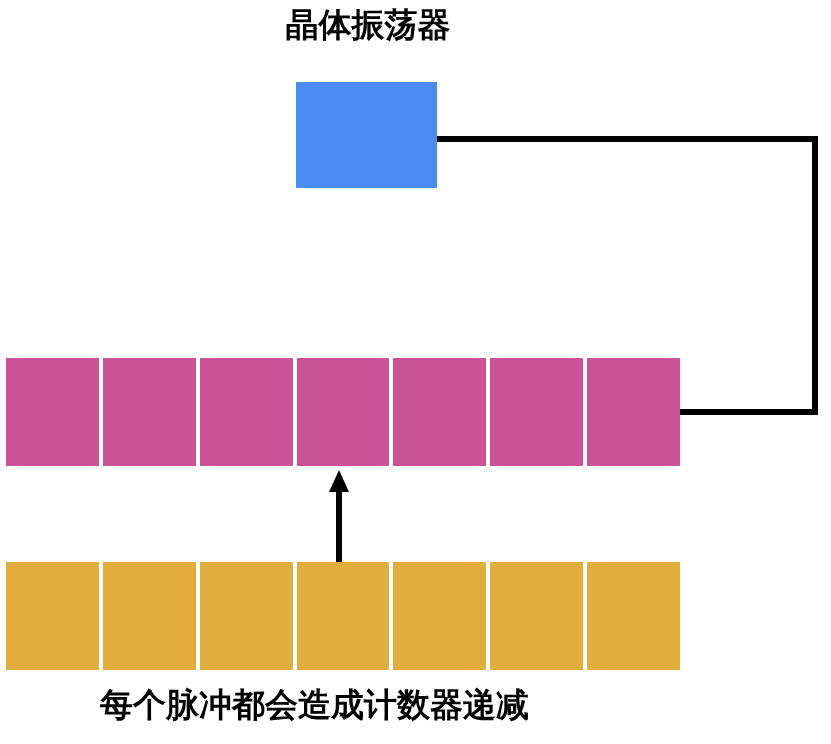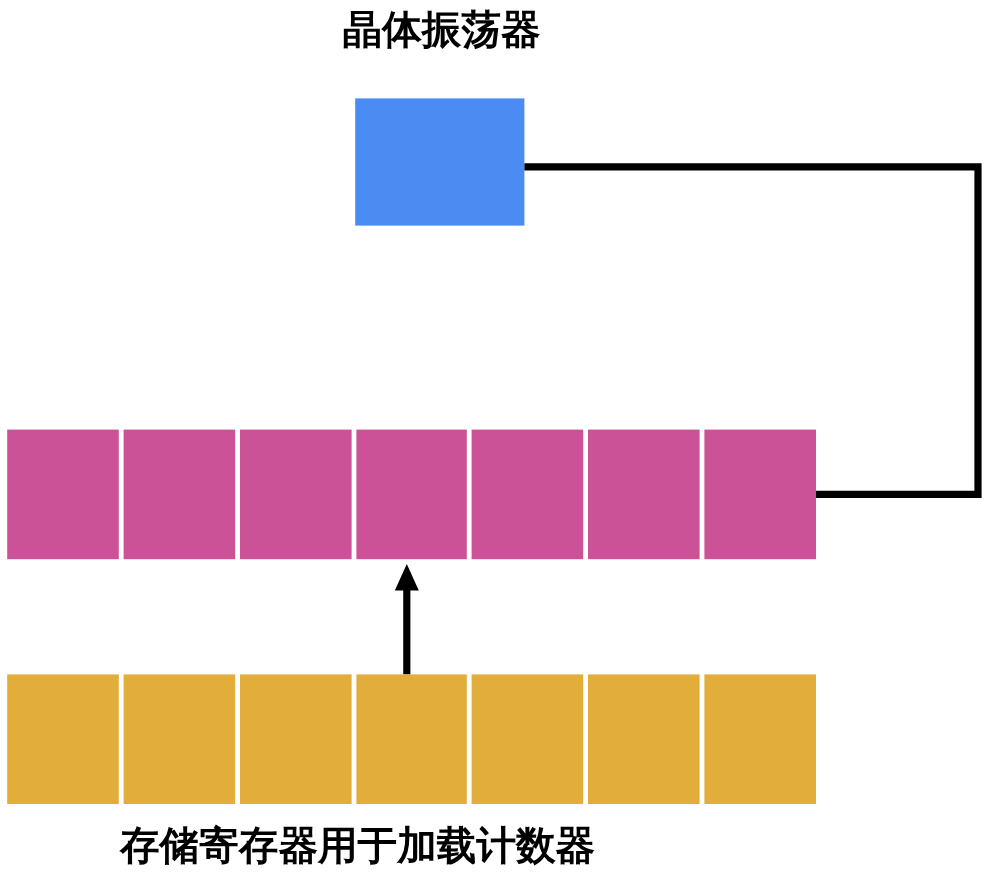--- a/index.html
+++ b/index.html
@@ -128,15 +128,15 @@
   <div class="cell-row" id="storage-row">
     <div class="cell" style="background: rgb(227, 173, 60);"></div>
     <div class="cell" style="background: rgb(227, 173, 60);"></div>
     <div class="cell" style="background: rgb(227, 173, 60);"></div>
     <div class="cell" style="background: rgb(227, 173, 60);"></div>
     <div class="cell" style="background: rgb(227, 173, 60);"></div>
     <div class="cell" style="background: rgb(227, 173, 60);"></div>
     <div class="cell" style="background: rgb(227, 173, 60);"></div>
   </div>
 
-  <div class="label" id="register-caption">存储寄存器用于加载计数器</div>
+  <div class="label" id="register-caption">每个脉冲都会造成计数器递减</div>
 
 </div>
 
 </body></html>

